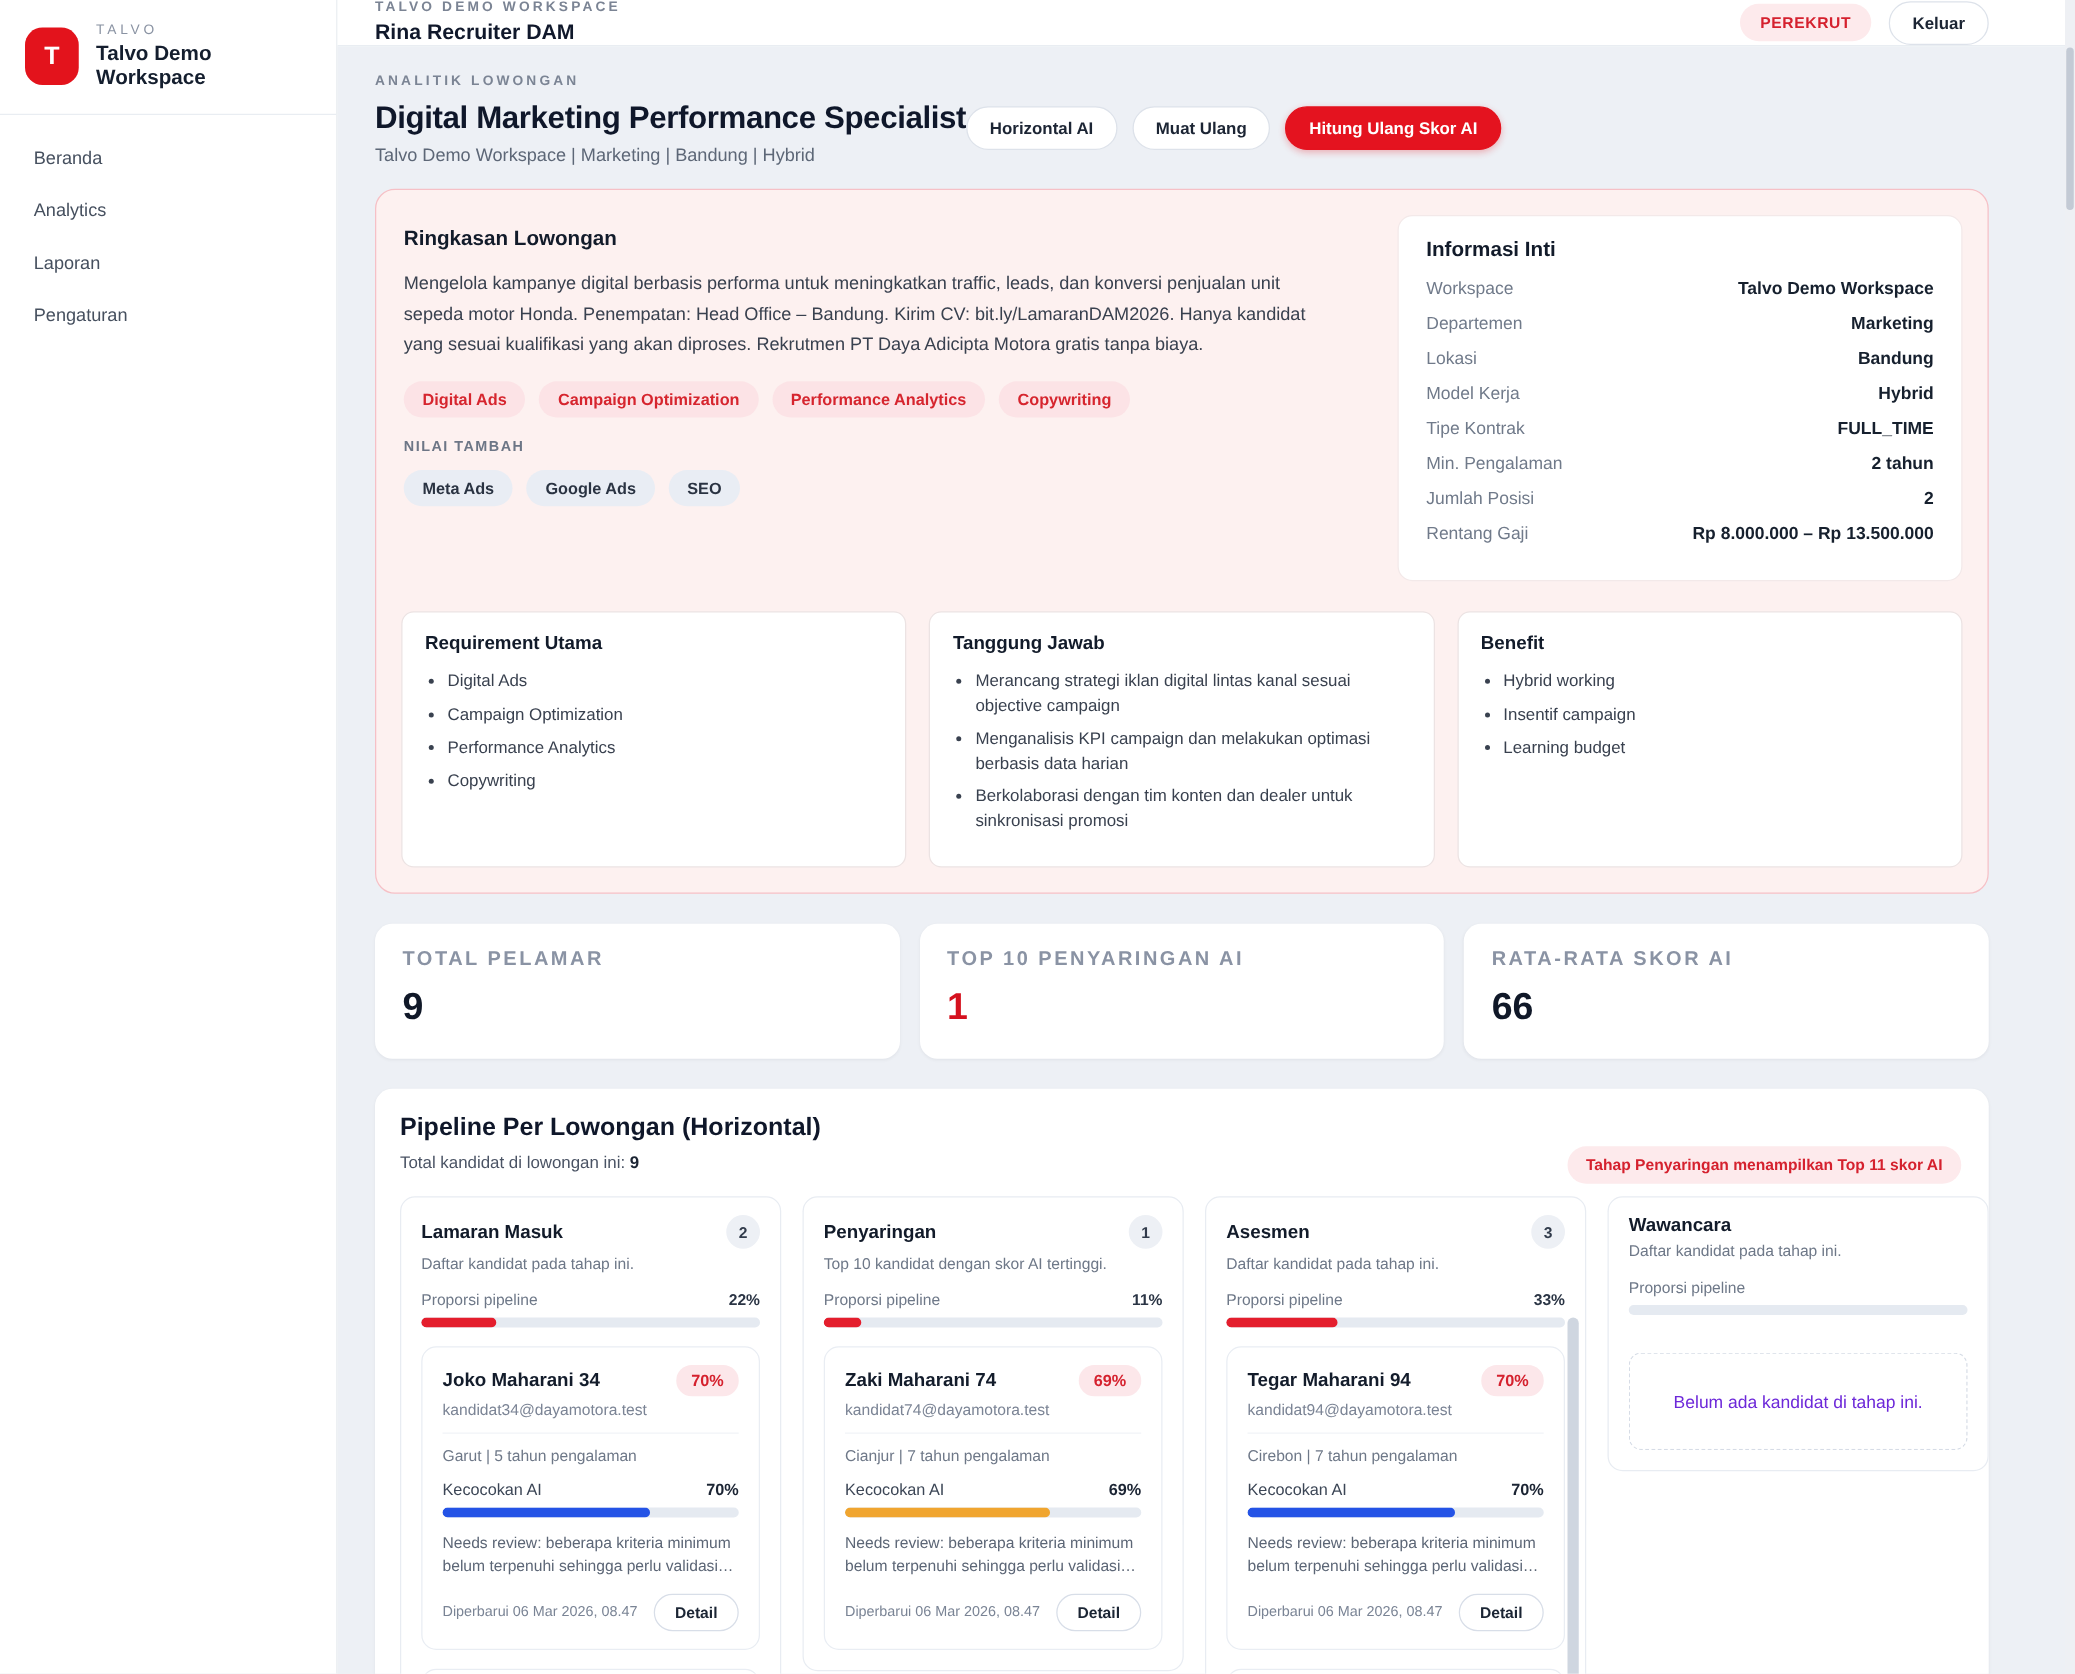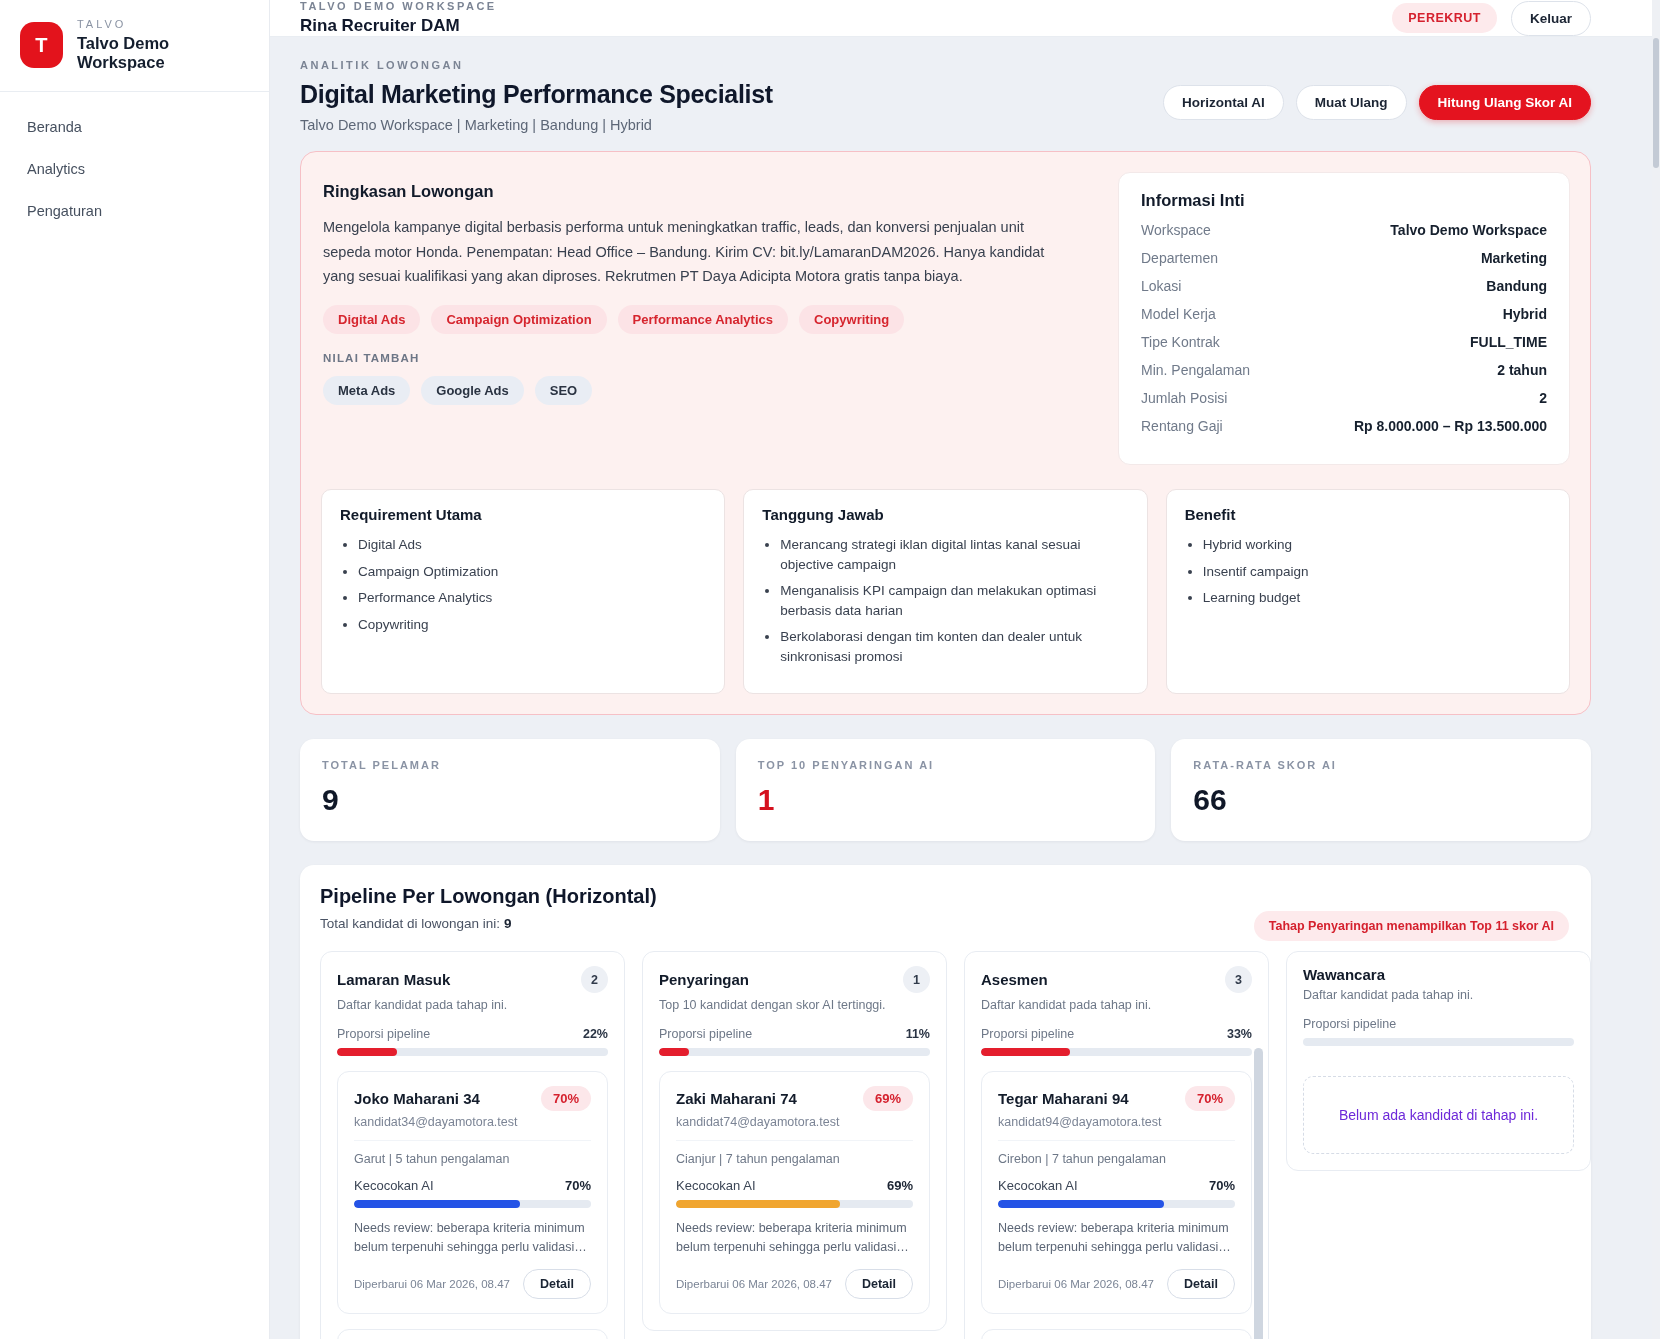--- a/index.html
+++ b/index.html
@@ -19,21 +19,21 @@
   
   .main { flex:1; display:flex; flex-direction:column; height:100%; position:relative; }
   .topbar { height:64px; background:#fff; border-bottom:1px solid #e9edf2; display:flex; align-items:center; justify-content:space-between; padding:0 128px 0 30px; }
   .tb-eyebrow { font-size:11px; letter-spacing:2.5px; color:#7b8494; font-weight:bold; }
   .tb-name { font-size:17px; font-weight:bold; color:#10182b; margin-top:4px; }
   .tb-right { display:flex; align-items:center; gap:14px; }
   .role-badge { background:#fdeaec; color:#d5212e; font-size:12.5px; font-weight:bold; letter-spacing:.5px; padding:8px 16px; border-radius:999px; }
   .btn { font-size:13.5px; font-weight:bold; color:#1c2534; background:#fff; border:1px solid #dde2ea; border-radius:999px; padding:9px 18px; cursor:pointer; font-family:inherit; }
   .content { flex:1; padding:22px 128px 0 30px; }
   .eyebrow { font-size:11px; letter-spacing:2.5px; color:#7b8494; font-weight:bold; }
-  .page-head { display:flex; justify-content:space-between; align-items:flex-start; }
+  .page-head { display:flex; justify-content:flex-start; align-items:flex-start; }
   .page-title { font-size:25px; font-weight:bold; color:#0f172a; margin-top:9px; letter-spacing:-.3px; }
   .page-sub { font-size:14.5px; color:#5d6777; margin-top:8px; }
   .head-actions { display:flex; gap:12px; margin-top:26px; }
   .btn-red { background:#e4131f; border-color:#e4131f; color:#fff; box-shadow:0 2px 6px rgba(228,19,31,.3); }
   
   .summary-card { margin-top:18px; background:#fdf1f0; border:1px solid #f6c0c6; border-radius:16px; padding:20px; }
   .summary-top { display:flex; gap:28px; }
   .summary-left { flex:1; padding-top:10px; padding-left:2px; }
   .card-title { font-size:16.5px; font-weight:bold; color:#121b2a; }
   .summary-desc { margin-top:14px; font-size:14.5px; line-height:1.7; color:#39414f; max-width:730px; }
@@ -47,21 +47,21 @@
   .info-label { font-size:14px; color:#707a8a; }
   .info-value { font-size:14px; font-weight:bold; color:#16202e; text-align:right; }
   .summary-bottom { display:flex; gap:18px; margin-top:24px; }
   .list-card { flex:1; background:#fff; border:1px solid #ece3e3; border-radius:10px; padding:16px 18px 20px; }
   .list-card-title { font-size:15px; font-weight:bold; color:#121b2a; }
   .list-card ul { margin:12px 0 0 18px; }
   .list-card li { font-size:13.5px; color:#39414f; line-height:1.45; margin:7px 0; }
   
   .stats-row { display:flex; gap:16px; margin-top:24px; }
   .stat-card { flex:1; background:#fff; border-radius:14px; padding:20px 22px 24px; box-shadow:0 1px 3px rgba(16,24,40,.06); }
-  .stat-label { font-size:11px; letter-spacing:2px; color:#8a93a4; font-weight:bold; }
+  .stat-label { font-size:16px; letter-spacing:2px; color:#8a93a4; font-weight:bold; }
   .stat-value { font-size:30px; font-weight:bold; color:#101828; margin-top:12px; }
   .stat-value.red { color:#d5111e; }
   
   .pipeline-card { margin-top:24px; background:#fff; border-radius:14px; padding:20px 20px 24px; box-shadow:0 1px 3px rgba(16,24,40,.06); position:relative; overflow:hidden; height:530px; }
   .pl-title { font-size:20px; font-weight:bold; color:#0f172a; }
   .pl-total { font-size:13.5px; color:#4a5364; margin-top:8px; }
   .pl-total b { color:#1b2433; }
   .pl-note { position:absolute; top:46px; right:22px; background:#fdeaec; color:#d5212e; font-size:12.5px; font-weight:bold; padding:8px 15px; border-radius:999px; }
   .stage-row { display:flex; gap:17px; align-items:flex-start; margin-top:20px; margin-right:-20px; }
   .stage { width:305px; min-width:305px; background:#fff; border:1px solid #e8ecf2; border-radius:12px; padding:14px 16px 16px; position:relative; }
@@ -101,20 +101,21 @@
   <div class="side-head">
     <div class="logo-sq">T</div>
     <div>
       <div class="brand-small">TALVO</div>
       <div class="ws-name">Talvo Demo Workspace</div>
     </div>
   </div>
   <nav class="side-nav" id="side-nav">
       <div class="side-item">Beranda</div>
       <div class="side-item">Analytics</div>
+      <div class="side-item">Laporan</div>
       <div class="side-item">Pengaturan</div>
     </nav>
 </aside>
 
 <div class="main">
 
   <header class="topbar">
     <div>
       <div class="tb-eyebrow">TALVO DEMO WORKSPACE</div>
       <div class="tb-name">Rina Recruiter DAM</div>

